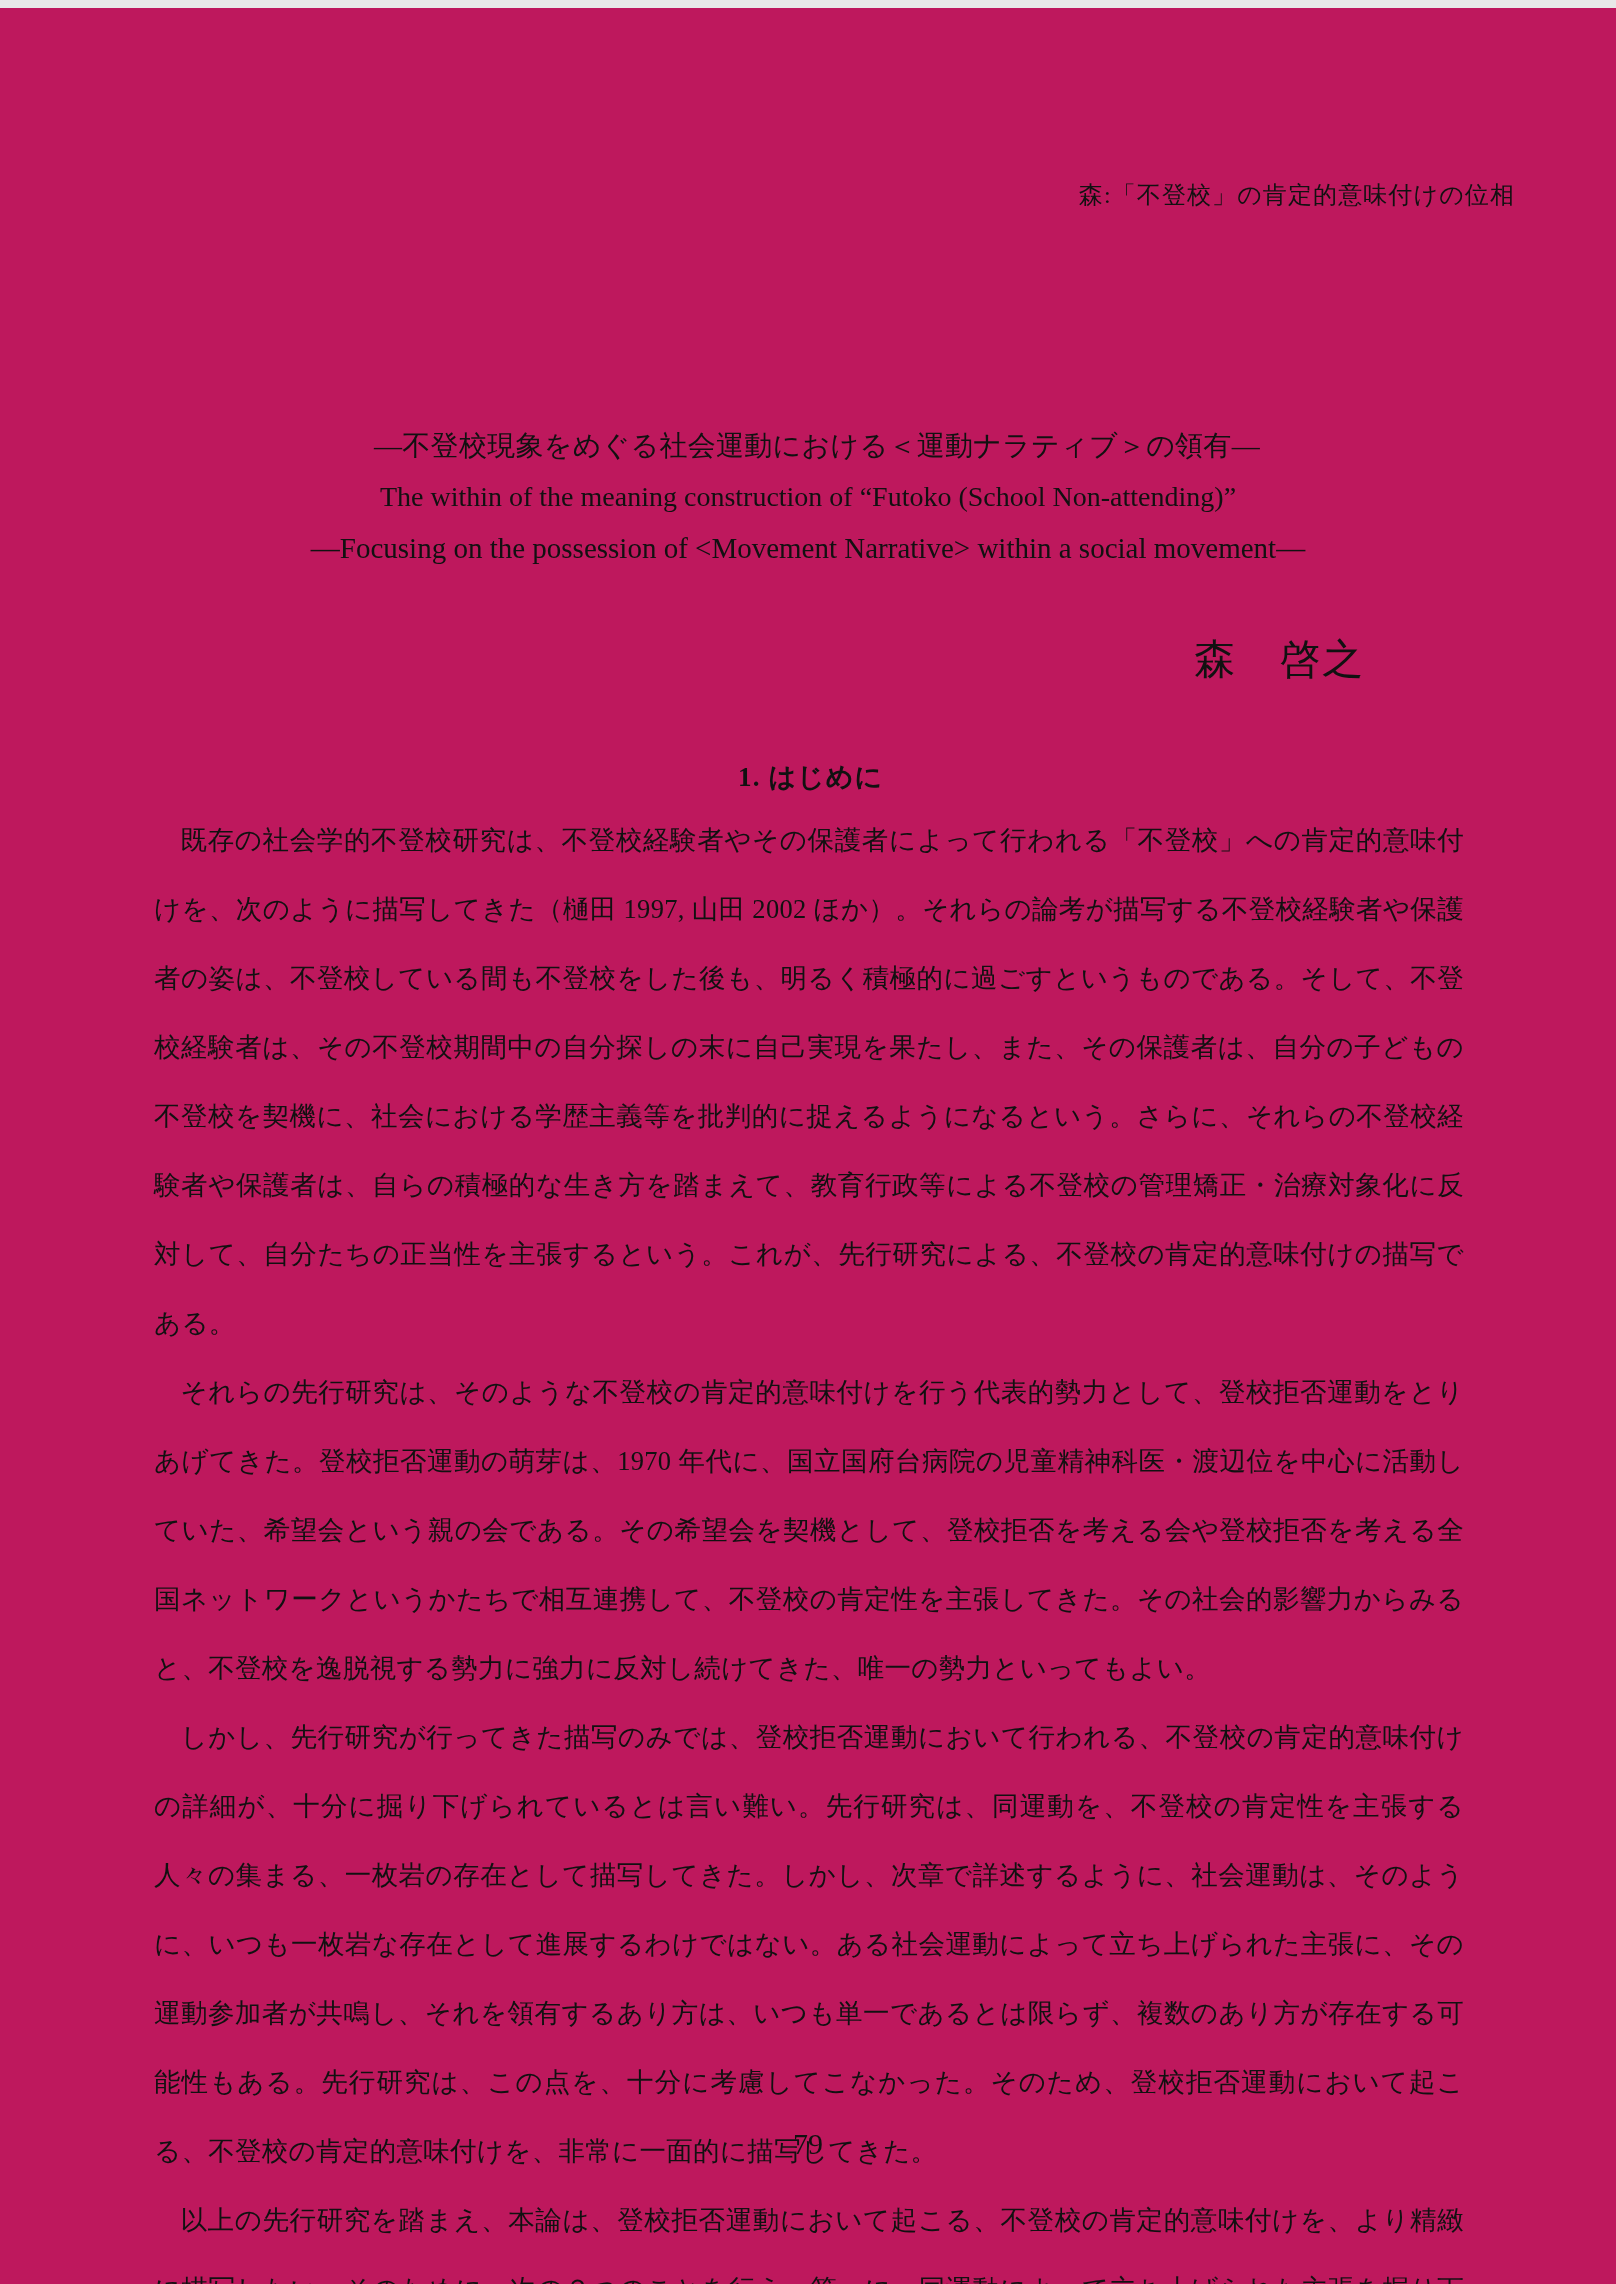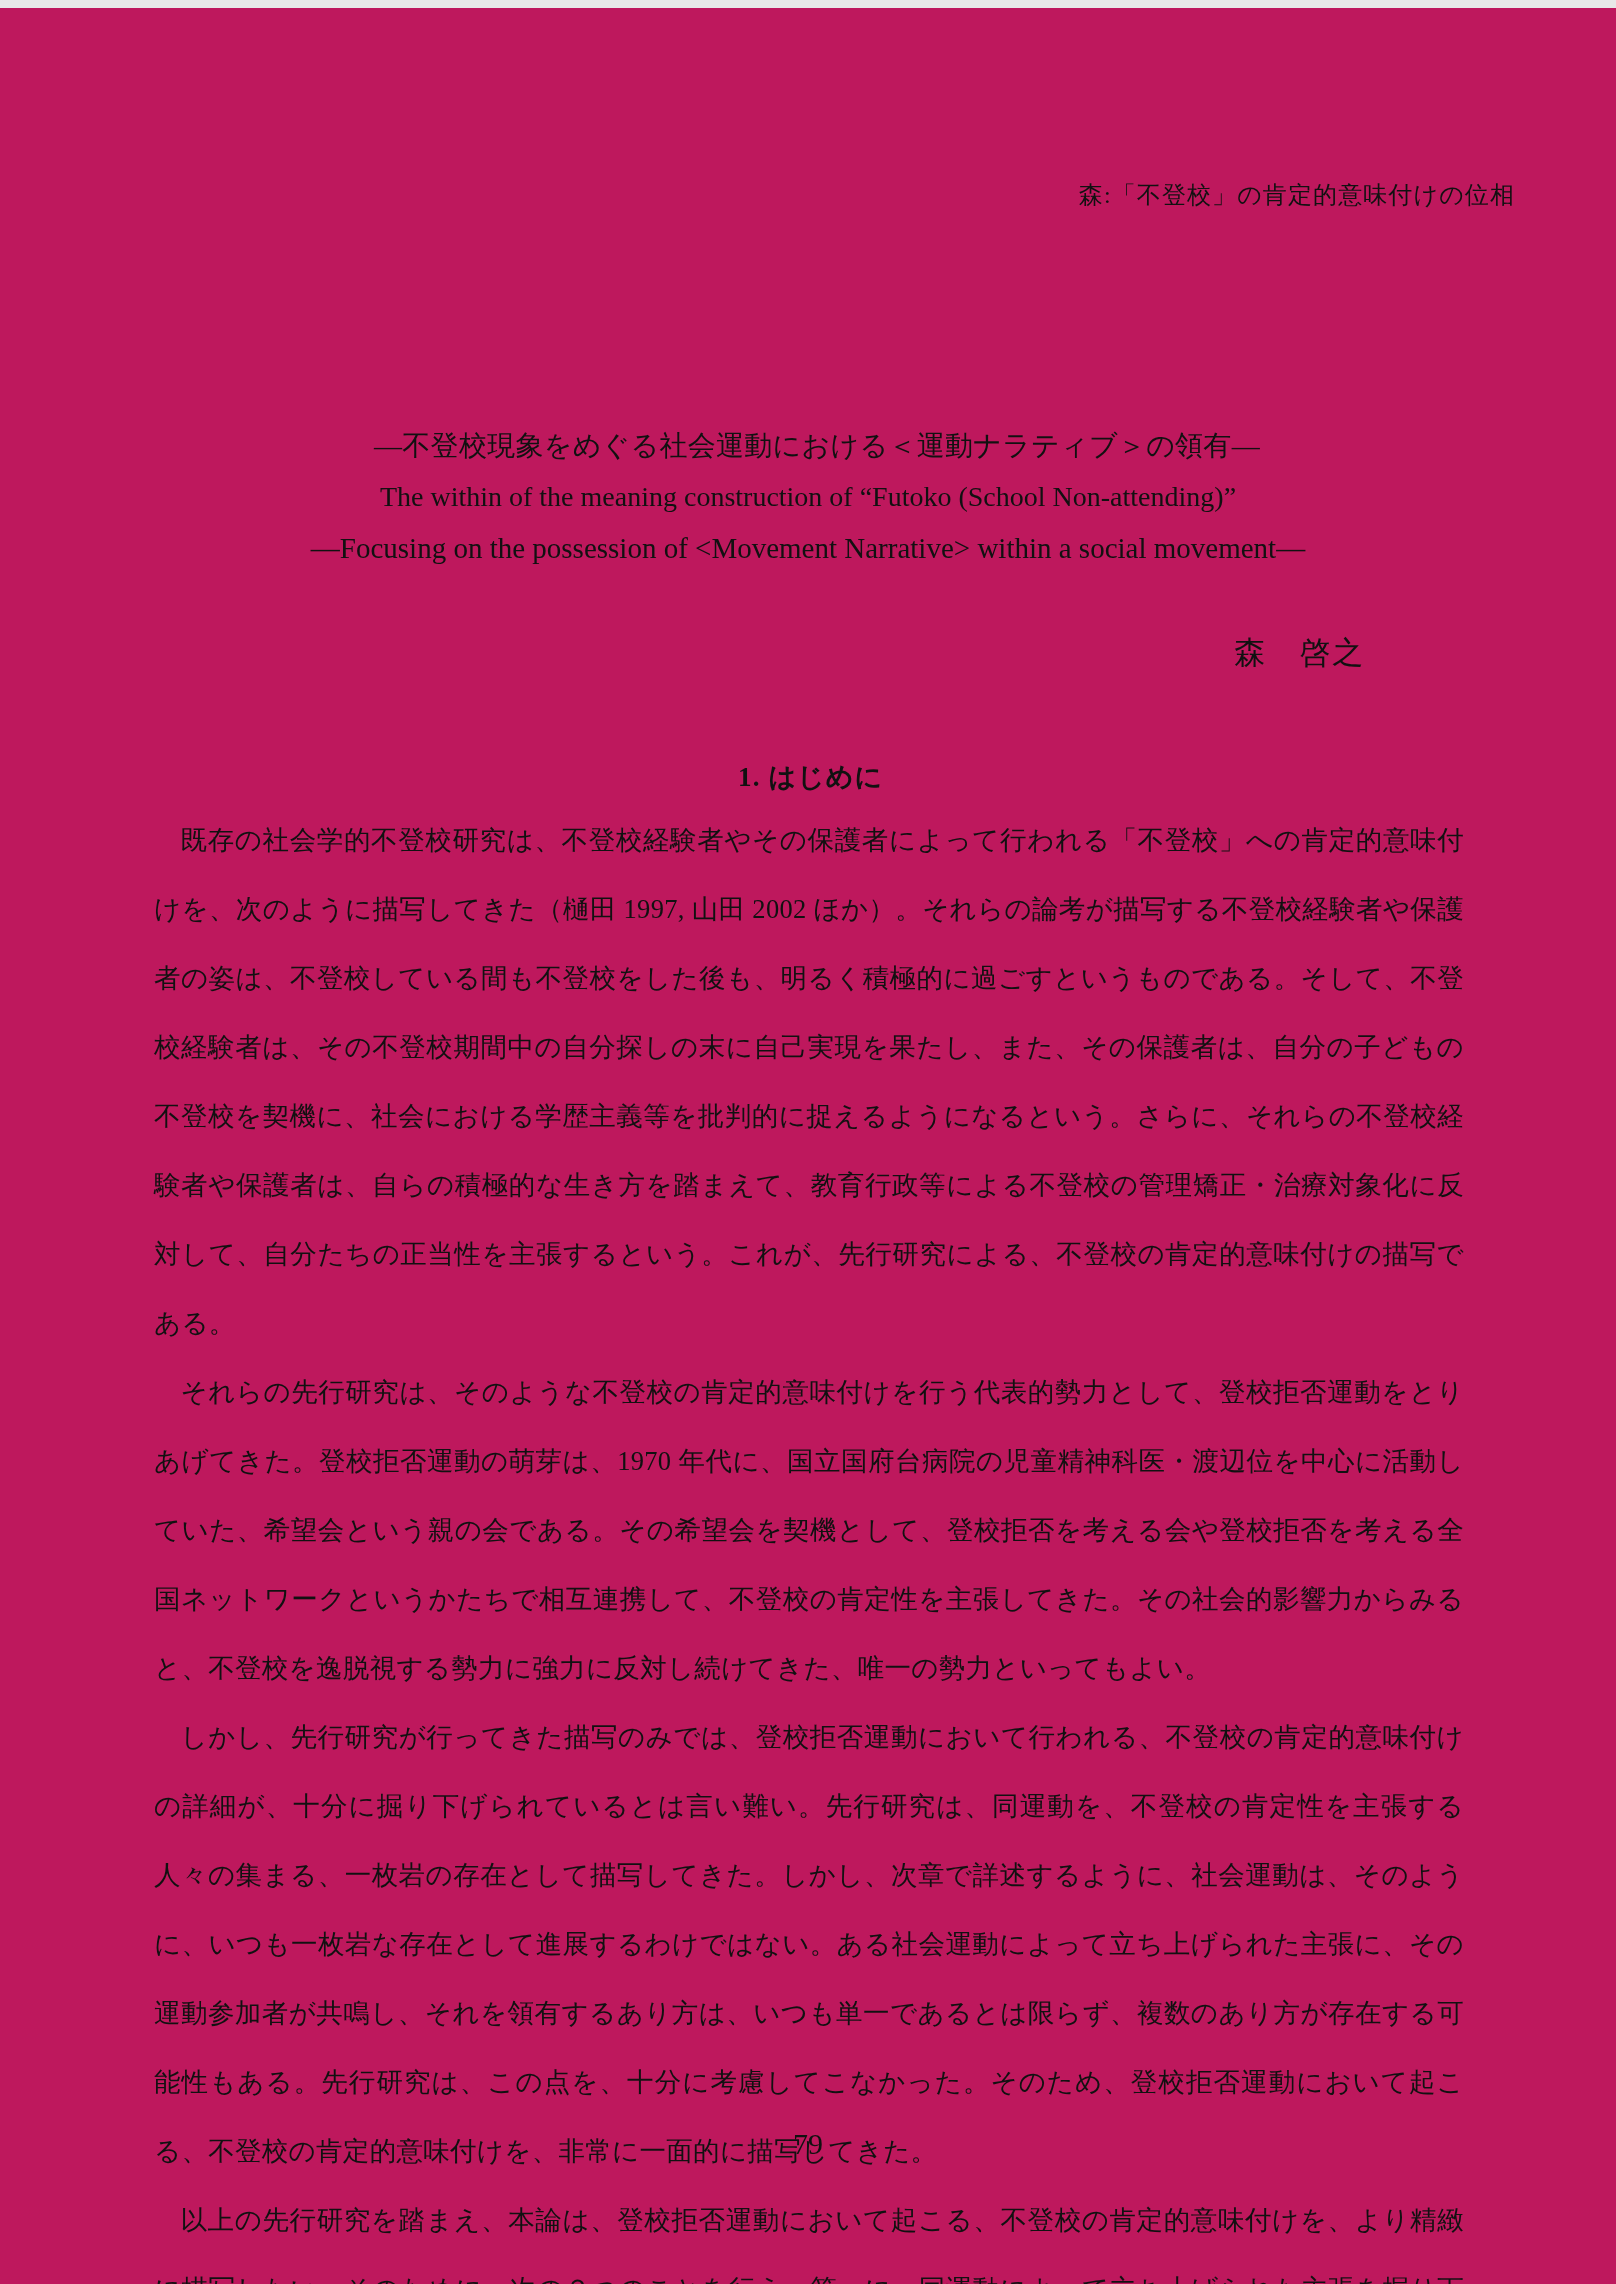--- a/index.html
+++ b/index.html
@@ -62,21 +62,21 @@
     left: 0;
     width: 100%;
     text-align: center;
     font-size: 29px;
     white-space: nowrap;
   }
   .author {
     position: absolute;
     top: 624px;
     right: 251px;
-    font-size: 31px;
+    font-size: 41px;
     letter-spacing: 1.7px;
     white-space: nowrap;
   }
   .body-block {
     position: absolute;
     top: 741px;
     left: 154px;
     width: 1310px;
   }
   .section-heading {

